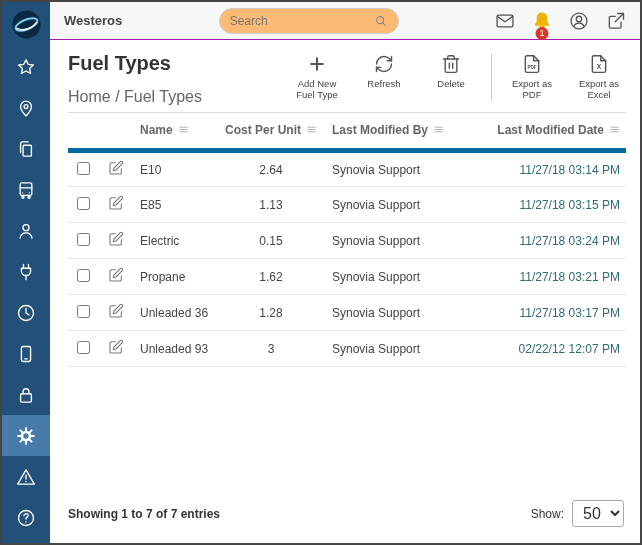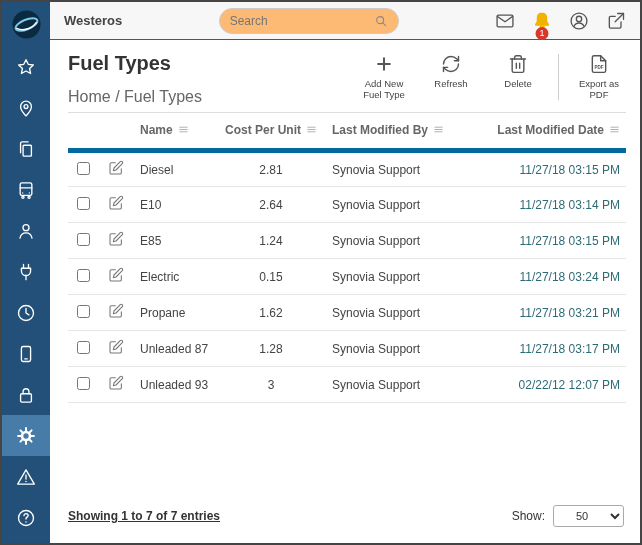--- a/index.html
+++ b/index.html
@@ -59,23 +59,23 @@
   .col-cost { width: 110px; text-align: center; }
   .col-by { width: 150px; }
   .col-date { width: 150px; text-align: right; }
   td.col-date { color: #2e6b75; }
   .edit-btn { cursor: pointer; display: inline-flex; }
   .edit-btn svg { width: 16px; height: 16px; stroke: #777; fill: none; stroke-width: 1.6; stroke-linecap: round; stroke-linejoin: round; }
   input[type=checkbox] { width: 13px; height: 13px; cursor: pointer; }
 
   
   .page-footer { margin-top: auto; display: flex; justify-content: space-between; align-items: center; padding: 0 16px 16px 18px; }
-  .showing { font-size: 12px; font-weight: bold; color: #333; text-decoration: underline; }
+  .showing { font-size: 12px; font-weight: bold; color: #333; }
   .show-wrap { display: flex; align-items: center; gap: 8px; font-size: 12px; color: #333; }
-  select { font-family: inherit; font-size: 11px; color: #333; border: 1px solid #aaa; border-radius: 3px; padding: 3px 18px; background: #fff; cursor: pointer; }
+  select { font-family: inherit; font-size: 16px; color: #333; border: 1px solid #aaa; border-radius: 3px; padding: 3px 6px; background: #fff; cursor: pointer; }
 </style>
 </head>
 <body>
 
 <div class="app">
 
   <aside class="sidebar">
     <div class="side-item logo-item">
       <svg viewBox="0 0 32 32">
         <circle cx="16" cy="16" r="14.5" fill="#0a2a42"></circle>
@@ -238,20 +238,28 @@
           </div>
           <div class="tb-sep"></div>
           <div class="tool">
             <svg viewBox="0 0 24 24">
                 <path d="M14 2H6a2 2 0 00-2 2v16a2 2 0 002 2h12a2 2 0 002-2V8z"></path>
                 <path d="M14 2v6h6"></path>
                 <text x="12" y="17.5" font-size="5.5" text-anchor="middle" font-weight="bold" font-family="Liberation Sans, sans-serif">PDF</text>
               </svg>
             <span>Export as PDF</span>
           </div>
+          <div class="tool">
+            <svg viewBox="0 0 24 24">
+                <path d="M14 2H6a2 2 0 00-2 2v16a2 2 0 002 2h12a2 2 0 002-2V8z"></path>
+                <path d="M14 2v6h6"></path>
+                <text x="12" y="18.5" font-size="8" text-anchor="middle" font-weight="bold" font-family="Liberation Sans, sans-serif">X</text>
+              </svg>
+            <span>Export as Excel</span>
+          </div>
         </div>
       </div>
 
       <div class="table-wrap">
         <table>
           <thead>
             <tr>
               <th class="col-check"></th>
               <th class="col-edit"></th>
               <th><span>Name</span><span class="colmenu"><svg viewBox="0 0 24 24">
@@ -270,48 +278,35 @@
           </thead>
           <tbody>
             <tr>
               <td class="col-check"><input type="checkbox" style=""></td>
               <td class="col-edit"><span class="edit-btn">
                     <svg viewBox="0 0 24 24">
                       <path d="M11 4H5a2 2 0 00-2 2v13a2 2 0 002 2h13a2 2 0 002-2v-6"></path>
                       <path d="M18.4 2.6a2.1 2.1 0 013 3L12 15l-4 1 1-4z"></path>
                     </svg>
                   </span></td>
-              <td>Diesel</td>
-              <td class="col-cost">2.81</td>
-              <td class="col-by">Synovia Support</td>
-              <td class="col-date">11/27/18 03:15 PM</td>
-            </tr>
-            <tr>
-              <td class="col-check"><input type="checkbox" style=""></td>
-              <td class="col-edit"><span class="edit-btn">
-                    <svg viewBox="0 0 24 24">
-                      <path d="M11 4H5a2 2 0 00-2 2v13a2 2 0 002 2h13a2 2 0 002-2v-6"></path>
-                      <path d="M18.4 2.6a2.1 2.1 0 013 3L12 15l-4 1 1-4z"></path>
-                    </svg>
-                  </span></td>
               <td>E10</td>
               <td class="col-cost">2.64</td>
               <td class="col-by">Synovia Support</td>
               <td class="col-date">11/27/18 03:14 PM</td>
             </tr>
             <tr>
               <td class="col-check"><input type="checkbox" style=""></td>
               <td class="col-edit"><span class="edit-btn">
                     <svg viewBox="0 0 24 24">
                       <path d="M11 4H5a2 2 0 00-2 2v13a2 2 0 002 2h13a2 2 0 002-2v-6"></path>
                       <path d="M18.4 2.6a2.1 2.1 0 013 3L12 15l-4 1 1-4z"></path>
                     </svg>
                   </span></td>
               <td>E85</td>
-              <td class="col-cost">1.24</td>
+              <td class="col-cost">1.13</td>
               <td class="col-by">Synovia Support</td>
               <td class="col-date">11/27/18 03:15 PM</td>
             </tr>
             <tr>
               <td class="col-check"><input type="checkbox" style=""></td>
               <td class="col-edit"><span class="edit-btn">
                     <svg viewBox="0 0 24 24">
                       <path d="M11 4H5a2 2 0 00-2 2v13a2 2 0 002 2h13a2 2 0 002-2v-6"></path>
                       <path d="M18.4 2.6a2.1 2.1 0 013 3L12 15l-4 1 1-4z"></path>
                     </svg>
@@ -335,21 +330,21 @@
               <td class="col-date">11/27/18 03:21 PM</td>
             </tr>
             <tr>
               <td class="col-check"><input type="checkbox" style=""></td>
               <td class="col-edit"><span class="edit-btn">
                     <svg viewBox="0 0 24 24">
                       <path d="M11 4H5a2 2 0 00-2 2v13a2 2 0 002 2h13a2 2 0 002-2v-6"></path>
                       <path d="M18.4 2.6a2.1 2.1 0 013 3L12 15l-4 1 1-4z"></path>
                     </svg>
                   </span></td>
-              <td>Unleaded 87</td>
+              <td>Unleaded 36</td>
               <td class="col-cost">1.28</td>
               <td class="col-by">Synovia Support</td>
               <td class="col-date">11/27/18 03:17 PM</td>
             </tr>
             <tr>
               <td class="col-check"><input type="checkbox" style=""></td>
               <td class="col-edit"><span class="edit-btn">
                     <svg viewBox="0 0 24 24">
                       <path d="M11 4H5a2 2 0 00-2 2v13a2 2 0 002 2h13a2 2 0 002-2v-6"></path>
                       <path d="M18.4 2.6a2.1 2.1 0 013 3L12 15l-4 1 1-4z"></path>

